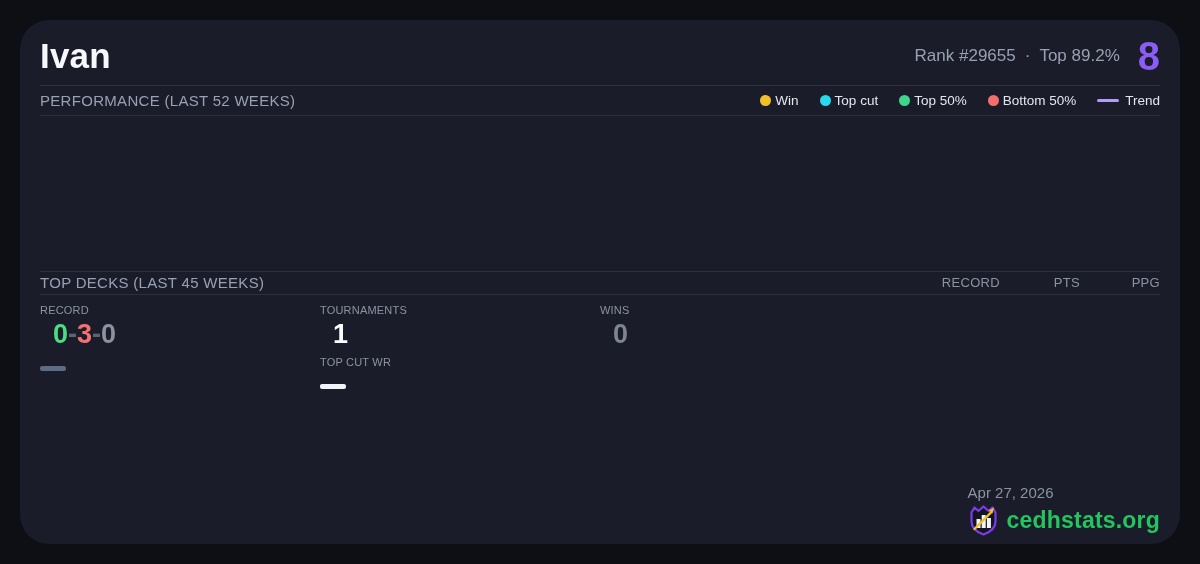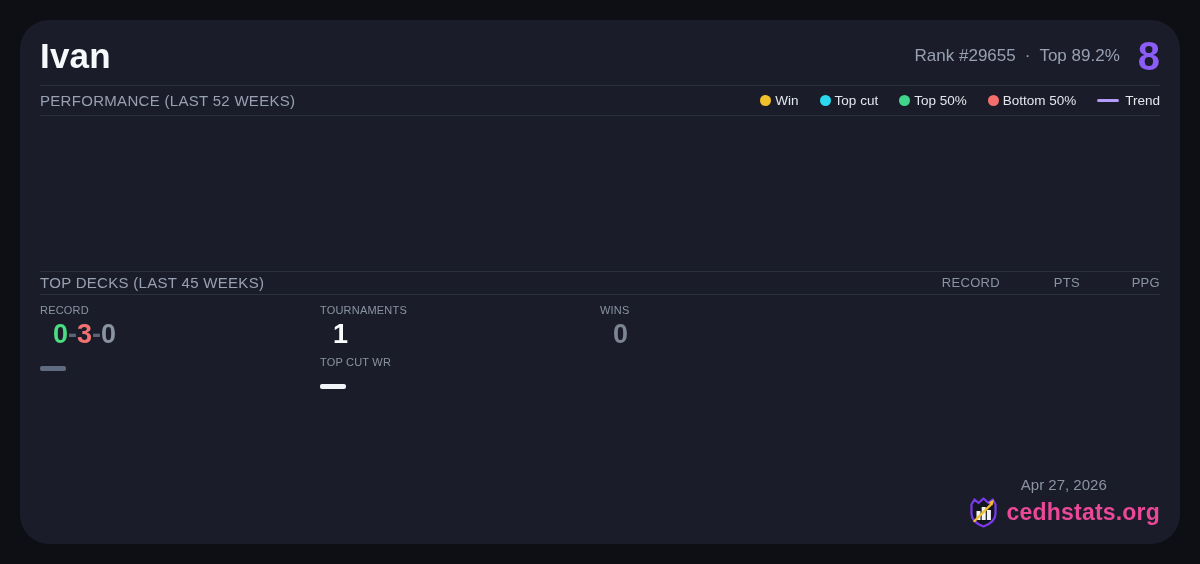--- a/index.html
+++ b/index.html
@@ -109,38 +109,38 @@
     width:26px; height:5px;
     border-radius:2px;
     margin-top:16px;
   }
   .empty-bar.gray  { background:#5f6b80; }
   .empty-bar.white { background:#f2f4f7; }
 
   
   .footer {
     position:absolute;
-    right:0; bottom:16px;
-    text-align:center;
+    right:0; bottom:8px;
+    text-align:left;
   }
   .footer-date {
     font-size:15px;
     color:#8b93a3;
     margin-bottom:3px;
   }
   .brand-row {
     display:flex;
     align-items:center;
     justify-content:flex-end;
     gap:8px;
   }
   .brand-text {
     font-size:23px;
     font-weight:700;
-    color:#ec4899;
+    color:#22c55e;
     letter-spacing:.2px;
   }
   .brand-logo { width:31px; height:32px; display:block; }
 </style>
 </head>
 <body>
 
 <div class="card">
 
   <div class="card-header">

